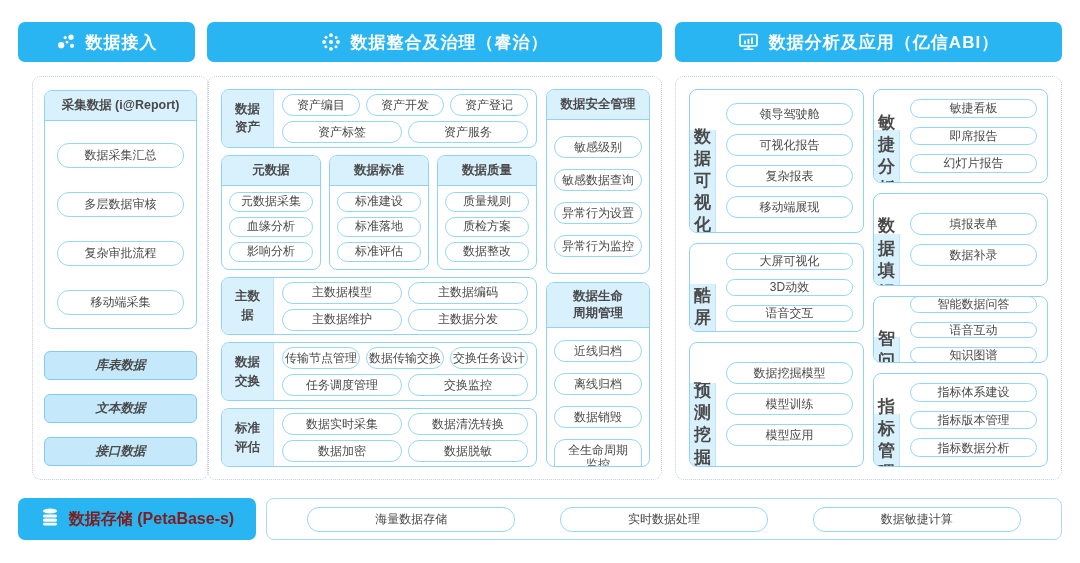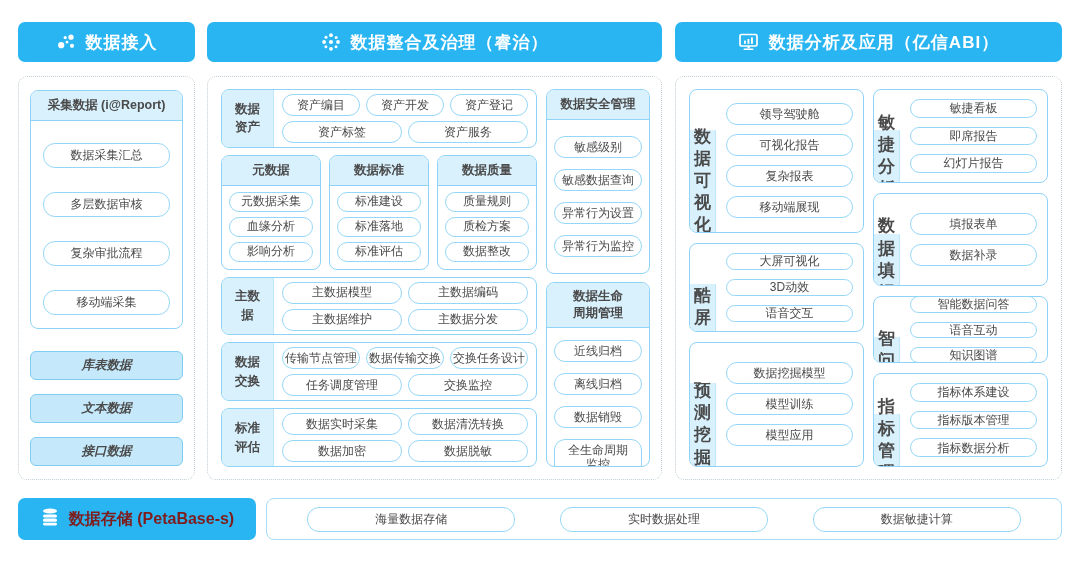--- a/index.html
+++ b/index.html
@@ -17,21 +17,21 @@
   #hdr-access{left:18px;width:177px;}
   #hdr-gov{left:207px;width:455px;}
   #hdr-ana{left:675px;width:387px;}
   .hdr svg{display:block;}
 
   
   .container{
     position:absolute;top:76px;height:404px;border:1px dotted #c3ced6;border-radius:9px;
     box-sizing:border-box;
   }
-  #cont-access{left:18px;width:177px;padding:13px 11px;display:flex;flex-direction:column;}
+  #cont-access{left:32px;width:177px;padding:13px 11px;display:flex;flex-direction:column;}
   #cont-gov{left:207px;width:455px;padding:12px 13px;display:flex;gap:9px;}
   #cont-ana{left:675px;width:387px;padding:12px 13px;display:flex;gap:9px;}
 
   
   .btn{
     border:1px solid #96d7f7;border-radius:11px;background:#fff;color:#4a4a4a;
     font-size:12px;line-height:1.2;height:22px;display:flex;align-items:center;justify-content:center;
     padding:0 2px;box-sizing:border-box;text-align:center;white-space:nowrap;
   }
   .btn.wrap{height:auto;min-height:22px;padding:3px 12px;white-space:normal;}

